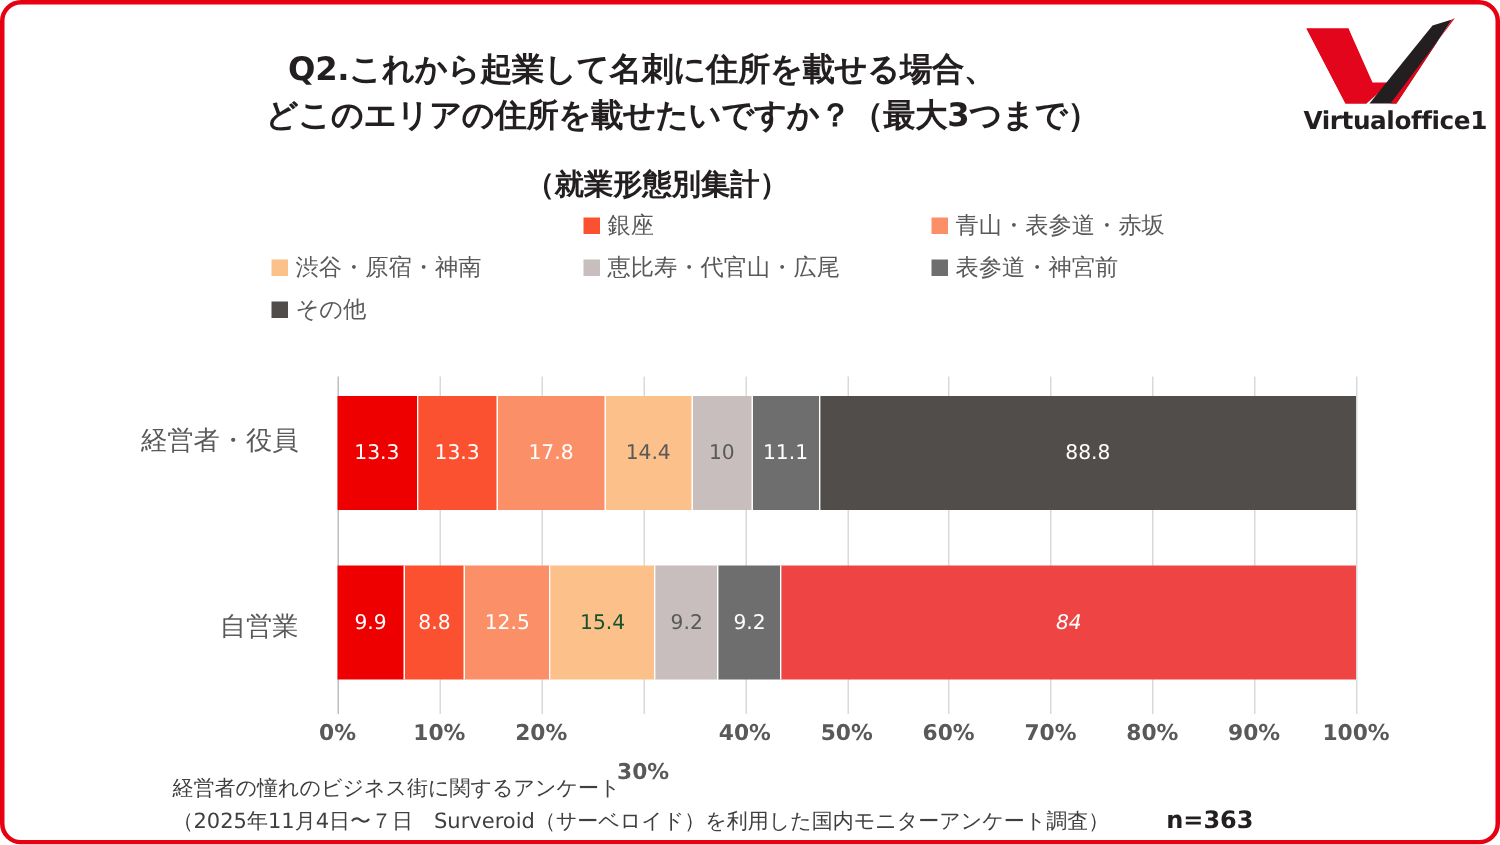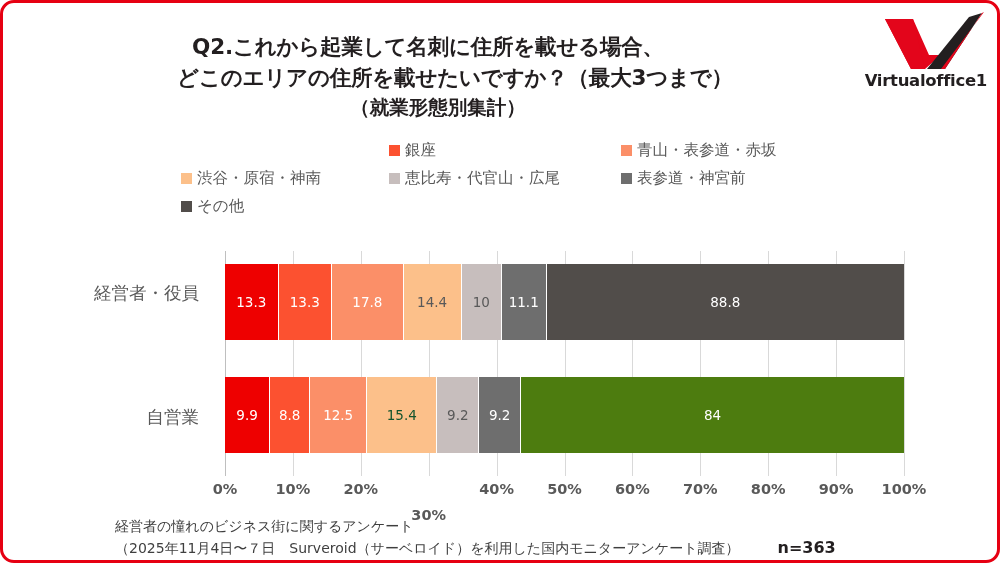--- a/index.html
+++ b/index.html
@@ -16,21 +16,21 @@
     border: 3px solid #e60012;
     border-radius: 14px;
     overflow: hidden;
   }
 
   
   #logo {
     position: absolute; right: 10px; top: 8px;
     width: 118px; height: 96px;
     display: flex; flex-direction: column;
-    align-items: flex-end; justify-content: flex-start;
+    align-items: flex-start; justify-content: flex-start;
   }
   #logo .mark { width: 104px; height: 62px; display:block; }
   #logo .wordmark {
     font-family: "DejaVu Sans", sans-serif;
     font-size: 16.5px; font-weight: 700; color: #231f20;
     letter-spacing: -0.3px; margin-top: -2px;
   }
 
   
   #title-block {
@@ -41,21 +41,21 @@
     font-family: "DejaVu Sans", sans-serif;
     font-weight: 700; color: #231f20;
     font-size: 21.5px; line-height: 31px;
     letter-spacing: -0.2px;
   }
   #title-block .tline.l1 { text-indent: -20px; }
   #title-block .tline.l2 { text-indent: 34px; }
   #title-block .subline {
     font-family: "DejaVu Sans", sans-serif;
     font-weight: 700; color: #231f20;
-    font-size: 19.5px; line-height: 28px; margin-top: 1px;
+    font-size: 19.5px; line-height: 28px; margin-top: 16px;
   }
 
   
   #legend {
     position: absolute; left: 178px; top: 138px;
     width: 680px;
   }
   #legend .lrow { display: flex; align-items: flex-start; height: 28px; }
   #legend .litem { display: flex; align-items: center; }
   #legend .swatch {
@@ -198,21 +198,21 @@
         <div class="seg" style="width: 6.57973%; background: rgb(110, 110, 110); color: rgb(255, 255, 255);">11.1</div>
         <div class="seg" style="width: 52.6378%; background: rgb(81, 77, 74); color: rgb(255, 255, 255);">88.8</div>
       </div>
     <div class="bar-row r2">
         <div class="seg" style="width: 6.6443%; background: rgb(238, 0, 0); color: rgb(255, 255, 255);">9.9</div>
         <div class="seg" style="width: 5.90604%; background: rgb(252, 81, 48); color: rgb(255, 255, 255);">8.8</div>
         <div class="seg" style="width: 8.38926%; background: rgb(251, 143, 104); color: rgb(255, 255, 255);">12.5</div>
         <div class="seg" style="width: 10.3356%; background: rgb(252, 192, 138); color: #14532d;">15.4</div>
         <div class="seg" style="width: 6.1745%; background: rgb(199, 190, 189); color: rgb(89, 89, 89);">9.2</div>
         <div class="seg" style="width: 6.1745%; background: rgb(110, 110, 110); color: rgb(255, 255, 255);">9.2</div>
-        <div class="seg" style="width: 56.3758%; background: #4d7c0f; color: rgb(255, 255, 255);">84</div>
+        <div class="seg" style="width: 56.3758%; background: #ef4444; color: rgb(255, 255, 255); font-style: italic;">84</div>
       </div>
   </div>
 
   <div class="cat-label" id="cat1">経営者・役員</div>
   <div class="cat-label" id="cat2">自営業</div>
 
   <div id="xaxis">
       <div class="tick" style="left: 0%;">0%</div>
       <div class="tick" style="left: 10%;">10%</div>
       <div class="tick" style="left: 20%;">20%</div>

